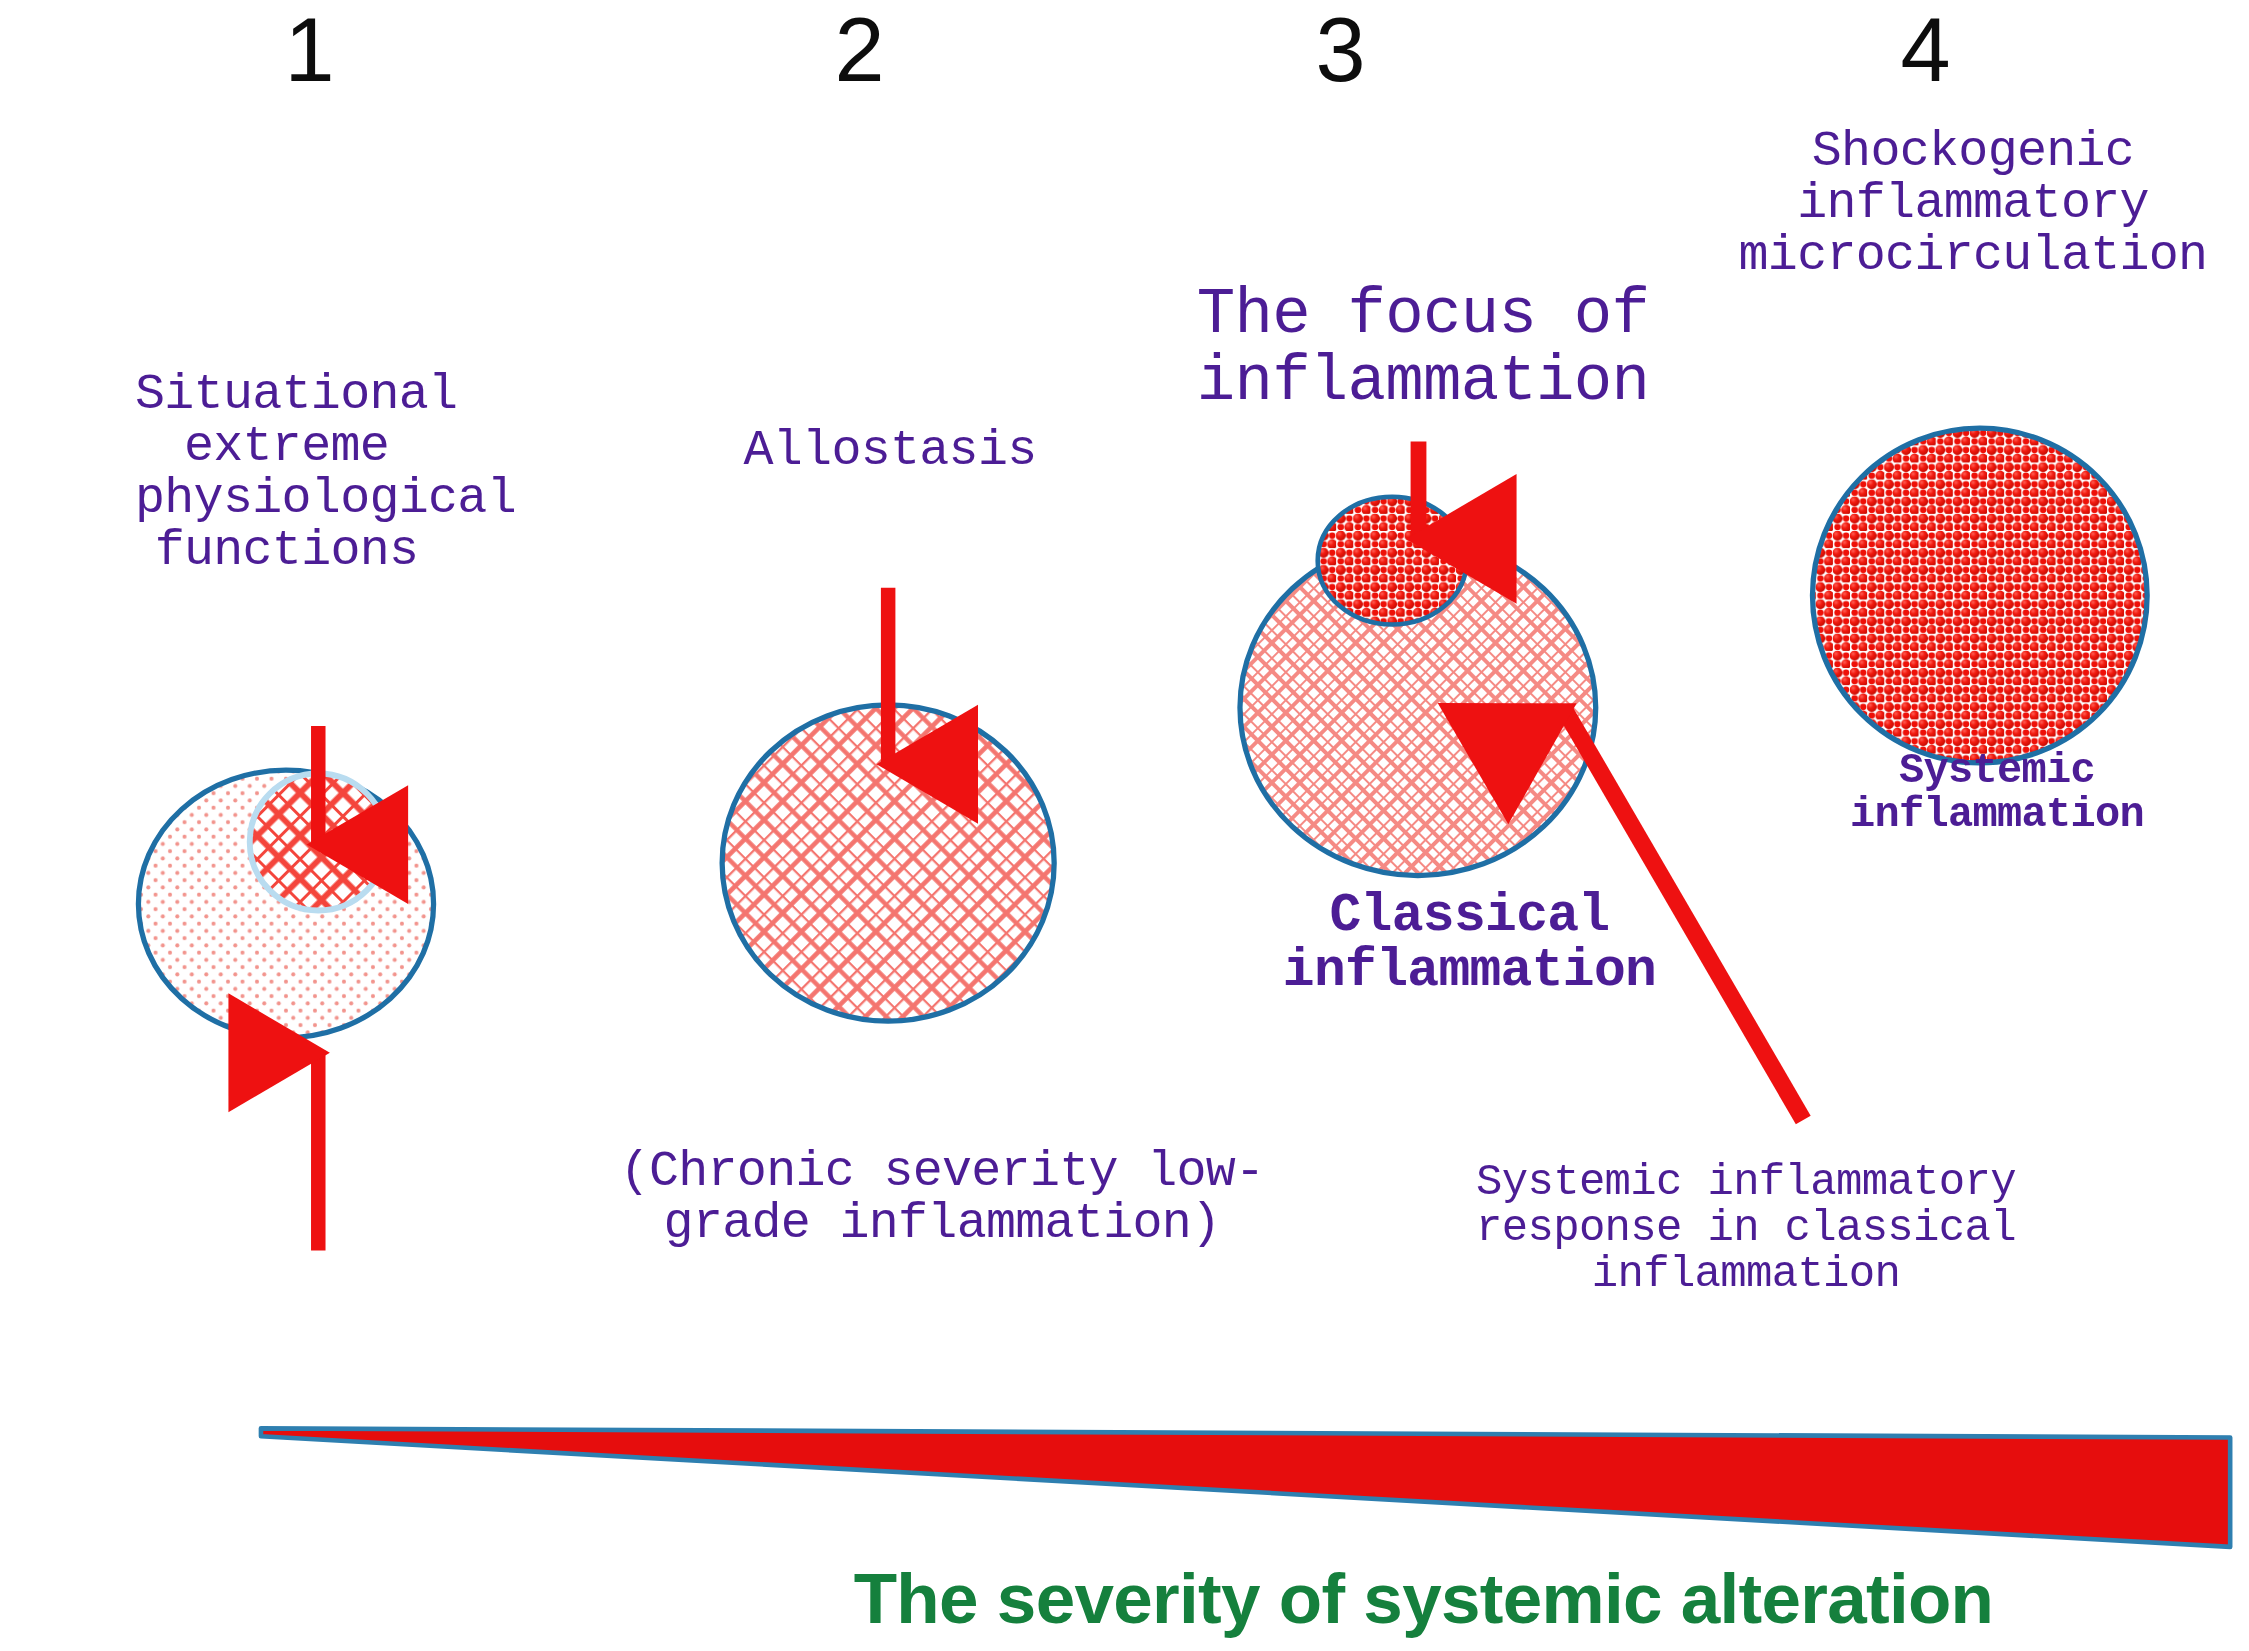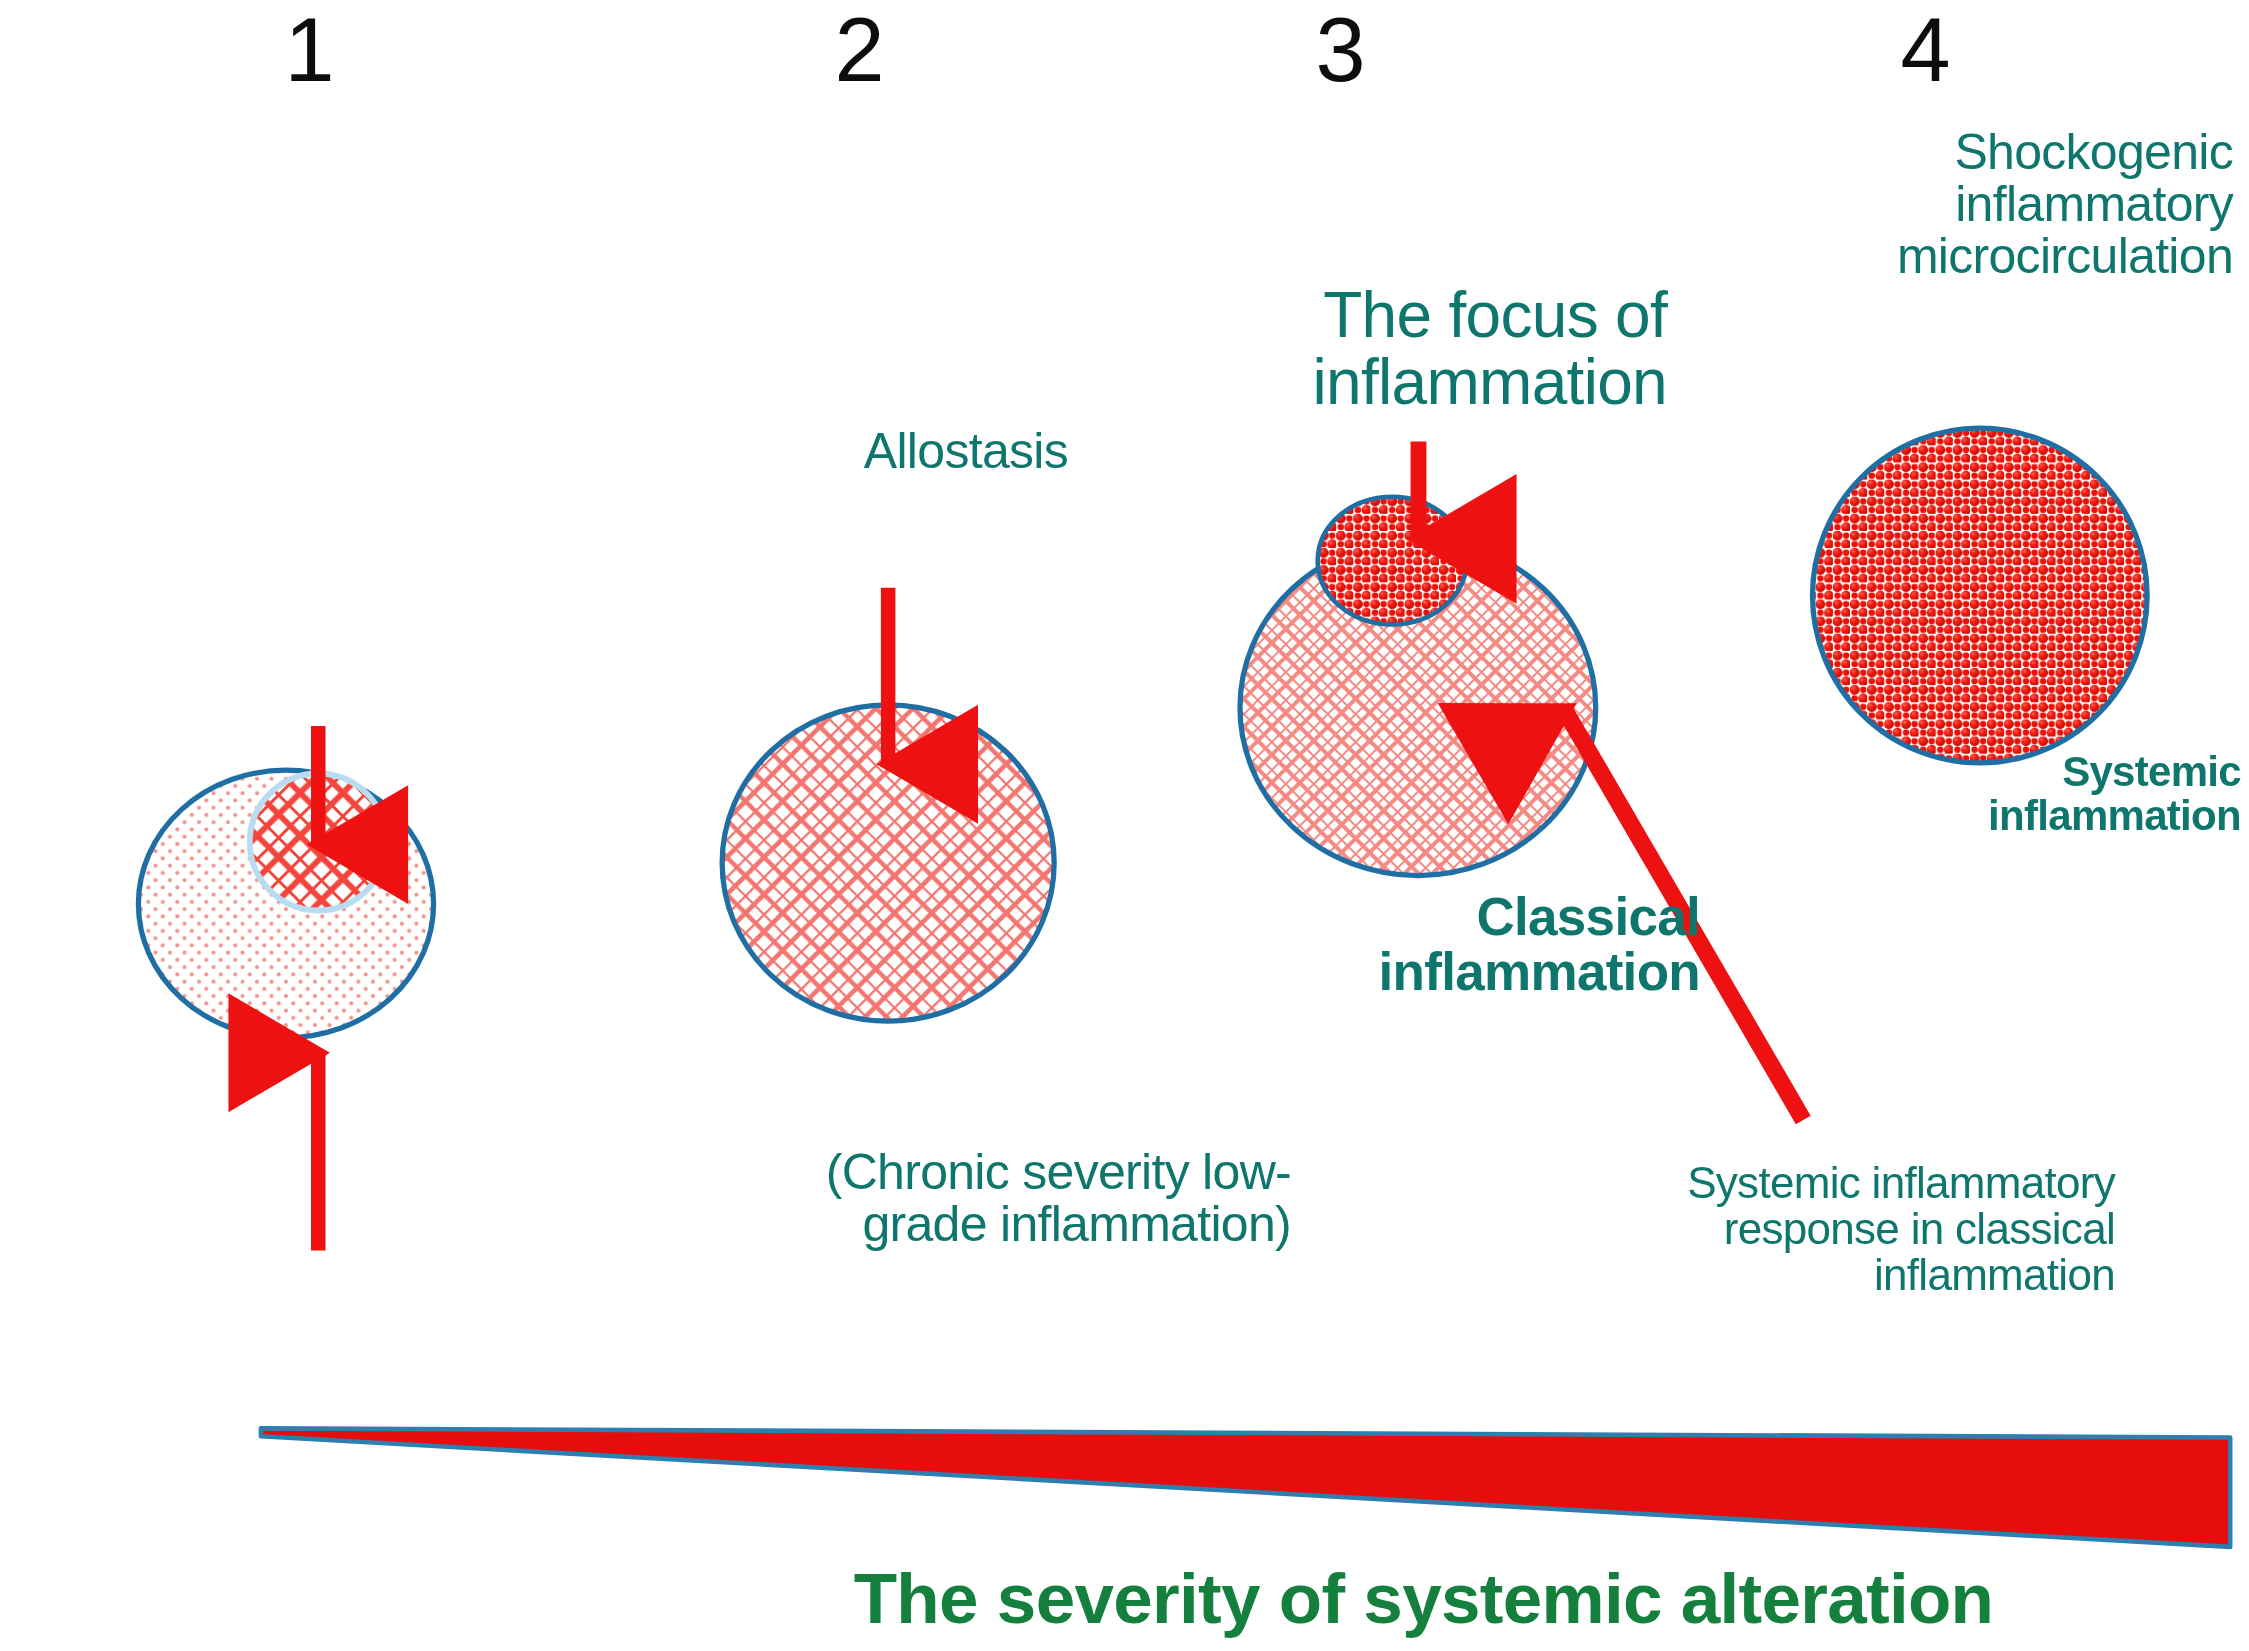--- a/index.html
+++ b/index.html
@@ -2,22 +2,22 @@
 <html style="font-size:10.5px"><head>
 <meta charset="utf-8">
 <style>
   html,body{margin:0;padding:0;background:#ffffff;}
   body{
     font-family:"Liberation Sans", sans-serif;
     width:2250px;height:1651px;position:relative;overflow:hidden;
     color:#000;
   }
   .stage{position:absolute;left:0;top:0;width:2250px;height:1651px;}
-  .txt{position:absolute;text-align:right;line-height:1.04;color:#0f766e;
-       white-space:pre-line;letter-spacing:-0.7px;}
+  .txt{position:absolute;text-align:center;line-height:1.04;color:#4c1d95;
+       white-space:pre-line;letter-spacing:-0.7px;font-family:Liberation Mono, monospace;}
   .num{position:absolute;text-align:center;font-size:90px;line-height:1;color:#0d0d0d;}
   .bold{font-weight:bold;}
   svg.layer{position:absolute;left:0;top:0;width:2250px;height:1651px;pointer-events:none;}
   .banner{position:absolute;text-align:center;color:#15803d;font-weight:bold;
           font-size:71px;letter-spacing:-0.7px;line-height:1;}
 </style>
 </head>
 <body>
 
 <div class="stage">
@@ -87,20 +87,24 @@
     <line x1="2737" y1="1700" x2="2375" y2="1078" stroke="#ee1111" stroke-width="26" marker-end="url(#mArrowUp)"></line>
 
     <polygon points="396,2168 3385,2182 3385,2348 396,2180" fill="#e60d0d" stroke="#2e7fb0" stroke-width="7" stroke-linejoin="round"></polygon>
   </svg>
 
   <div class="num" style="left:257px;top:5.3px;width:105px;">1</div>
   <div class="num" style="left:807px;top:5.3px;width:105px;">2</div>
   <div class="num" style="left:1288px;top:5.3px;width:105px;">3</div>
   <div class="num" style="left:1873px;top:5.3px;width:105px;">4</div>
 
+  <div class="txt" style="left:135px;top:369px;width:303px;font-size:50px;">Situational
+extreme
+physiological
+functions</div>
 
   <div class="txt" style="left:712px;top:425px;width:356px;font-size:50px;">Allostasis</div>
   <div class="txt" style="left:593px;top:1146px;width:698px;font-size:50px;">(Chronic severity low-
 grade inflammation)</div>
 
   <div class="txt" style="left:1179px;top:282px;width:488px;font-size:64px;">The focus of
 inflammation</div>
   <div class="txt bold" style="left:1239px;top:889px;width:461px;font-size:53px;">Classical
 inflammation</div>
   <div class="txt" style="left:1377px;top:1160px;width:738px;font-size:44px;">Systemic inflammatory

